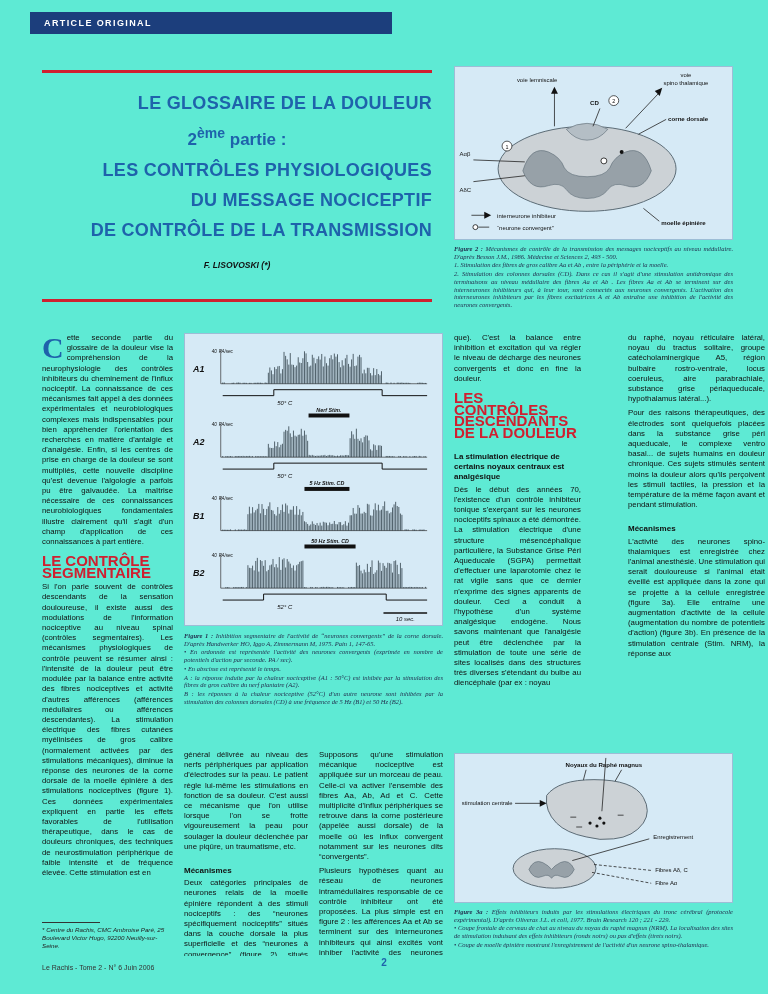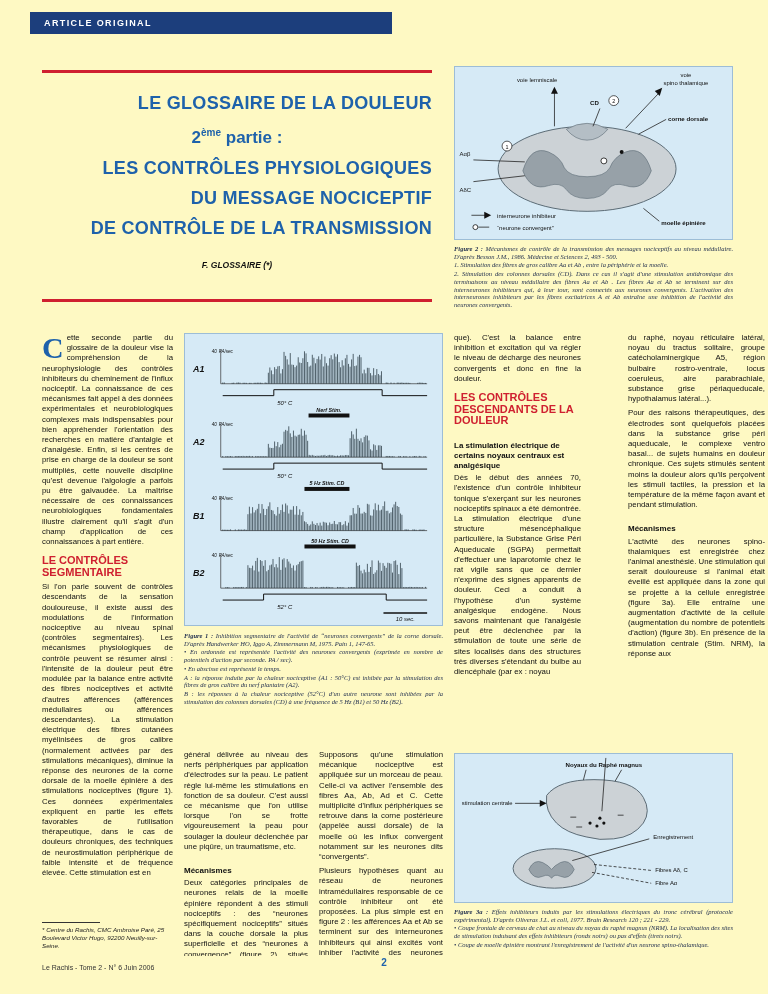--- a/index.html
+++ b/index.html
@@ -1,31 +1,31 @@
 <!DOCTYPE html>
 <html><head>
 <meta charset="utf-8">
 <style>
   html,body{margin:0;padding:0;background:#cfcfcf;}
-  .page{position:relative;width:768px;height:994px;background:#fef9c3;margin:0 auto;overflow:hidden;
+  .page{position:relative;width:768px;height:994px;background:#5eead4;margin:0 auto;overflow:hidden;
         font-family:"Liberation Sans",sans-serif;color:#111;}
 
   .header-bar{position:absolute;left:30px;top:12px;width:362px;height:22px;background:#1c3e7c;
               display:flex;align-items:center;padding-left:14px;box-sizing:border-box;}
   .header-bar span{color:#fff;font-size:9px;letter-spacing:1.4px;font-weight:bold;}
 
   .rule{position:absolute;left:42px;width:390px;height:3px;background:#cf2030;}
   .rule-top{top:70px;}
   .rule-author{top:299px;}
 
   .title-block{position:absolute;left:42px;top:88px;width:390px;text-align:center;
                color:#1e62ab;font-weight:bold;}
   .t1{font-size:18px;line-height:30px;letter-spacing:.3px;text-align:right;}
   .t2{font-size:17px;line-height:30px;}
-  .t2 sup{font-size:10px;}
+  .t2 sup{font-size:14px;}
   .author{position:absolute;left:42px;top:260px;width:390px;text-align:center;
           font-size:8.5px;font-weight:bold;font-style:italic;color:#111;}
 
   .figbox{position:absolute;background:#d6eaf6;border:1px solid #9dbdd6;box-sizing:border-box;}
   .fig2box{left:454px;top:66px;width:279px;height:174px;}
   .fig1box{left:184px;top:333px;width:259px;height:293px;font-style:italic;}
   .fig3box{left:454px;top:753px;width:279px;height:150px;}
 
   .caption{position:absolute;font-family:"Liberation Serif",serif;font-style:italic;
            font-size:6.5px;line-height:7.7px;color:#22304f;text-align:justify;}
@@ -37,21 +37,21 @@
 
   .col{position:absolute;font-size:7.8px;line-height:10.2px;text-align:justify;color:#101010;}
   .col1{left:42px;top:333px;width:131px;height:580px;overflow:hidden;}
   .col2{left:184px;top:750px;width:124px;height:206px;overflow:hidden;}
   .col3{left:319px;top:750px;width:124px;height:206px;overflow:hidden;}
   .col4{left:454px;top:333px;width:127px;height:414px;overflow:hidden;}
   .col5{left:628px;top:333px;width:137px;height:414px;overflow:hidden;}
   .body-p{margin:0 0 4px;}
   .dropcap{float:left;font-size:30px;line-height:25px;font-weight:bold;color:#1e62ab;
            padding:2px 3px 0 0;font-family:"Liberation Serif",serif;}
-  .red-h{color:#cf2030;font-size:11px;line-height:11.5px;margin:8px 0 4px;font-weight:bold;text-align:left;}
+  .red-h{color:#cf2030;font-size:15px;line-height:11.5px;margin:8px 0 4px;font-weight:bold;text-align:left;}
   .sub-h{font-weight:bold;font-size:8px;line-height:10.2px;margin:14px 0 2px;text-align:left;}
 
   .footnote{position:absolute;left:42px;top:922px;width:131px;font-size:6.2px;line-height:7.8px;
             font-style:italic;color:#222;}
   .fn-rule{width:58px;border-top:1px solid #333;margin-bottom:3px;}
   .footer-left{position:absolute;left:42px;top:964px;font-size:7px;color:#333;}
   .page-num{position:absolute;left:0;top:957px;width:768px;text-align:center;
             font-size:10px;font-weight:bold;color:#1e62ab;}
 
   
@@ -88,21 +88,21 @@
   <div class="rule rule-top"></div>
 
   <div class="title-block">
     <div class="t1">LE GLOSSAIRE DE LA DOULEUR</div>
     <div class="t2"><span>2</span><sup>ème</sup><span> partie :</span></div>
     <div class="t1">LES CONTRÔLES PHYSIOLOGIQUES</div>
     <div class="t1">DU MESSAGE NOCICEPTIF</div>
     <div class="t1">DE CONTRÔLE DE LA TRANSMISSION</div>
   </div>
 
-  <div class="author">F. GLOSSAIRE (*)</div>
+  <div class="author">F. LISOVOSKI (*)</div>
 
   <div class="rule rule-author"></div>
 
   <div class="figbox fig2box">
     <svg viewBox="0 0 279 174" width="277" height="172">
       <ellipse class="cord" cx="133" cy="103" rx="90" ry="43"></ellipse>
       <path class="cd-col" d="M112,63 q21,-12 42,0 q-9,11 -21,11 q-12,0 -21,-11 z"></path>
       <path class="matter" d="M68,105 q8,-26 26,-19 q12,5 16,16 q5,9 23,9 q18,0 23,-9 q4,-11 16,-16 q18,-7 26,19 q-8,21 -26,15 q-12,-4 -18,4 q-6,9 -21,9 q-15,0 -21,-9 q-6,-8 -18,-4 q-18,6 -26,-15 z"></path>
       <line class="dln" x1="100" y1="60" x2="100" y2="26"></line>
       <path class="dfill" d="M100,20 l-3.5,7 h7 z"></path>
@@ -136,21 +136,21 @@
     </svg>
   </div>
   <div class="caption fig2cap">
     <div class="cap-line"><span class="cap-b">Figure 2 :</span> <span>Mécanismes de contrôle de la transmission des messages nociceptifs au niveau médullaire. D'après Besson J.M., 1986. Médecine et Sciences 2, 493 - 500.</span></div>
     <div class="cap-line">1. Stimulation des fibres de gros calibre Aa et Ab , entre la périphérie et la moelle.</div>
     <div class="cap-line">2. Stimulation des colonnes dorsales (CD). Dans ce cas il s'agit d'une stimulation antidromique des terminaisons au niveau médullaire des fibres Aa et Ab . Les fibres Aa et Ab se terminent sur des interneurones inhibiteurs qui, à leur tour, sont connectés aux neurones convergents. L'activation des interneurones inhibiteurs par les fibres excitatrices A et Ab entraîne une inhibition de l'activité des neurones convergents.</div>
   </div>
 
   <div class="col col1">
     <p class="body-p"><span class="dropcap">C</span><span>ette seconde partie du glossaire de la douleur vise la compréhension de la neurophysiologie des contrôles inhibiteurs du cheminement de l'influx nociceptif. La connaissance de ces mécanismes fait appel à des données expérimentales et neurobiologiques complexes mais indispensables pour bien appréhender l'orientation des recherches en matière d'antalgie et d'analgésie. Enfin, si les centres de prise en charge de la douleur se sont multipliés, cette nouvelle discipline qu'est devenue l'algologie a parfois pu être galvaudée. La maîtrise nécessaire de ces connaissances neurobiologiques fondamentales illustre clairement qu'il s'agit d'un champ d'application de ces connaissances à part entière.</span></p>
-    <h3 class="red-h">LE CONTRÔLES SEGMENTAIRE</h3>
+    <h3 class="red-h">LE CONTRÔLE SEGMENTAIRE</h3>
     <p class="body-p">Si l'on parle souvent de contrôles descendants de la sensation douloureuse, il existe aussi des modulations de l'information nociceptive au niveau spinal (contrôles segmentaires). Les mécanismes physiologiques de contrôle peuvent se résumer ainsi : l'intensité de la douleur peut être modulée par la balance entre activité des fibres nociceptives et activité d'autres afférences (afférences médullaires ou afférences descendantes). La stimulation électrique des fibres cutanées myélinisées de gros calibre (normalement activées par des stimulations mécaniques), diminue la réponse des neurones de la corne dorsale de la moelle épinière à des stimulations nociceptives (figure 1). Ces données expérimentales expliquent en partie les effets favorables de l'utilisation thérapeutique, dans le cas de douleurs chroniques, des techniques de neurostimulation périphérique de faible intensité et de fréquence élevée. Cette stimulation est en</p>
   </div>
   <div class="footnote">
     <div class="fn-rule"></div>
     <span>* Centre du Rachis, CMC Ambroise Paré, 25 Boulevard Victor Hugo, 92200 Neuilly-sur-Seine.</span>
   </div>
 
   <div class="figbox fig1box">
     <svg viewBox="0 0 259 293" width="257" height="291">
         <text x="8" y="38" class="f1plabel">A1</text>

